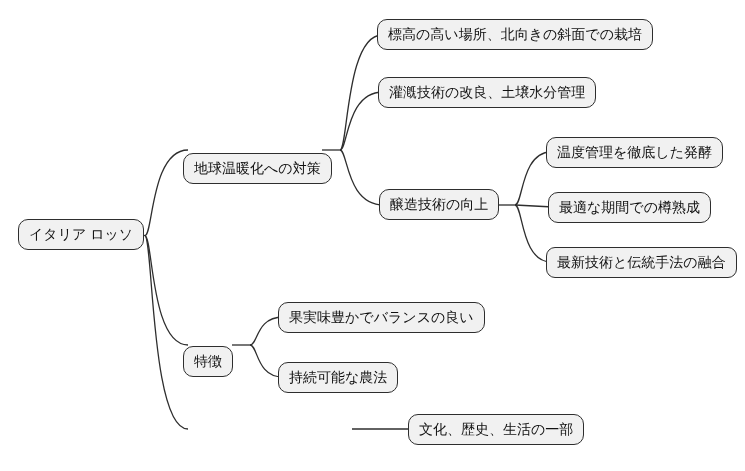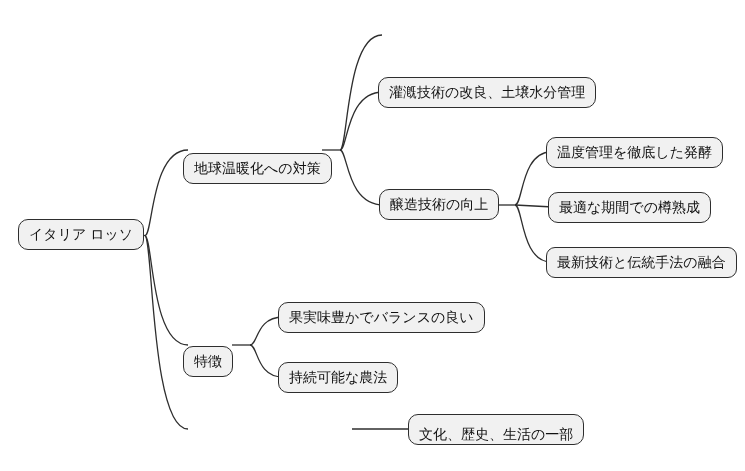--- a/index.html
+++ b/index.html
@@ -64,20 +64,23 @@
   </svg>
 
   <div class="node" style="left:18px; top:219px;">
     <span>イタリア ロッソ</span>
   </div>
 
   <div class="node" style="left:183px; top:135px;margin-top:18px;">
     <span>地球温暖化への対策</span>
   </div>
 
+  <div class="node" style="left:377px; top:19px;">
+    <span>標高の高い場所、北向きの斜面での栽培</span>
+  </div>
 
   <div class="node" style="left:378px; top:77px;">
     <span>灌漑技術の改良、土壌水分管理</span>
   </div>
 
   <div class="node" style="left:379px; top:189px;">
     <span>醸造技術の向上</span>
   </div>
 
   <div class="node" style="left:546px; top:137px;">
@@ -98,17 +101,17 @@
 
   <div class="node" style="left:278px; top:302px;">
     <span>果実味豊かでバランスの良い</span>
   </div>
 
   <div class="node" style="left:278px; top:362px;">
     <span>持続可能な農法</span>
   </div>
 
 
-  <div class="node" style="left:408px; top:414px;align-items:flex-end;">
+  <div class="node" style="left:408px; top:414px;">
     <span>文化、歴史、生活の一部</span>
   </div>
 
 </div>
 
 </body></html>

